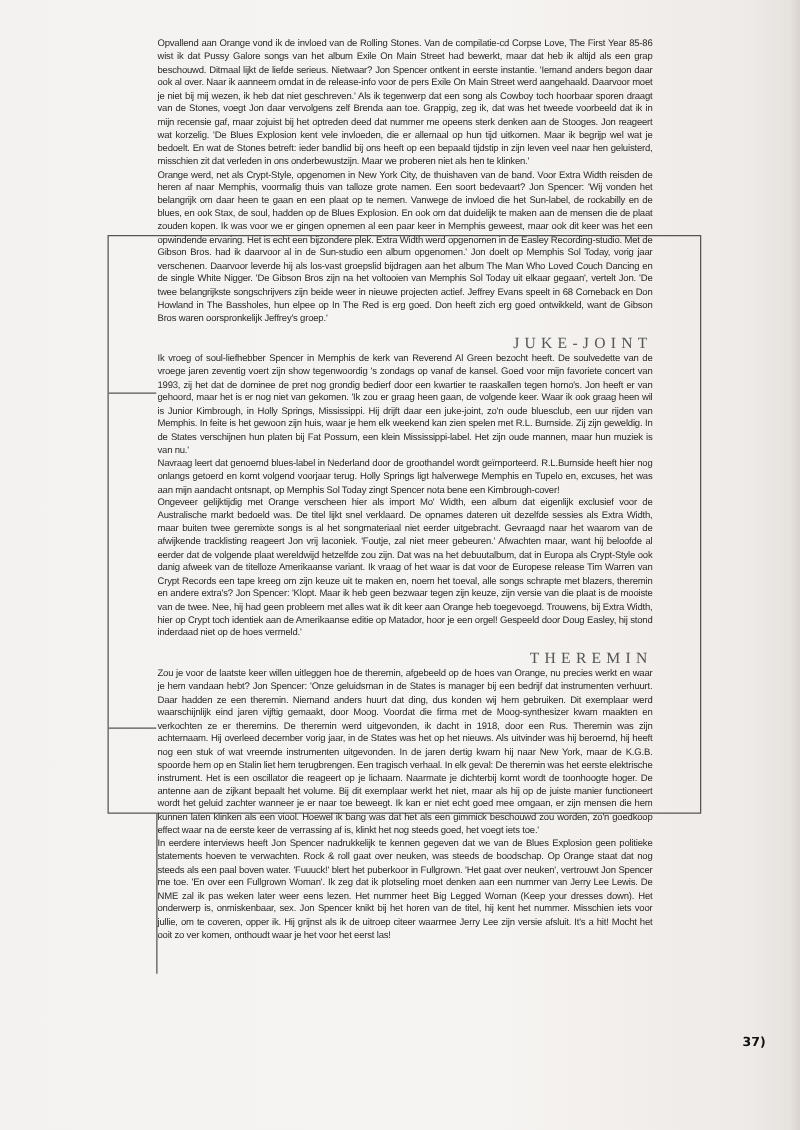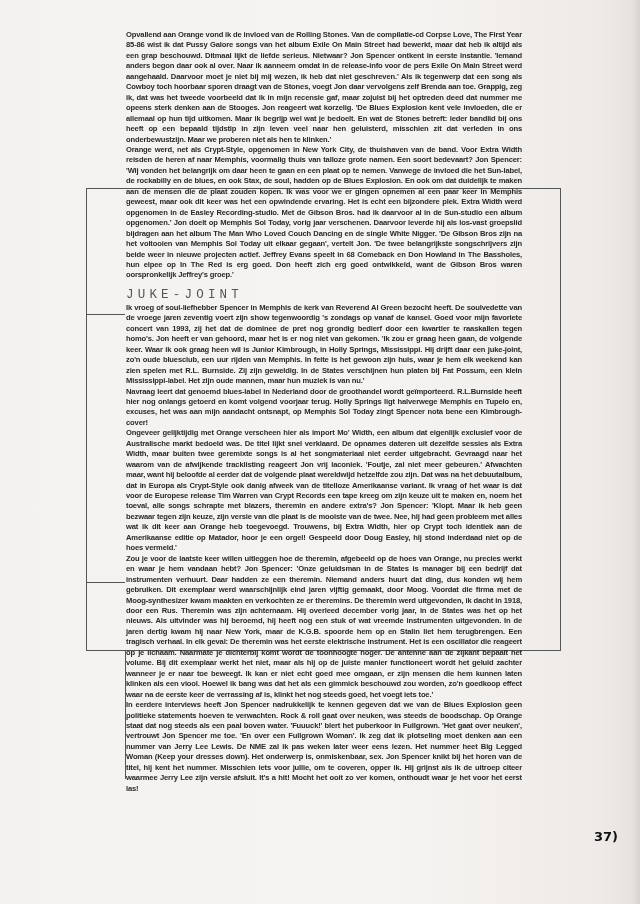--- a/index.html
+++ b/index.html
@@ -19,29 +19,29 @@
     }
     .vline { position: absolute; left: 125px; top: 651px; width: 1px; height: 128px; background: #555; }
     .hline { position: absolute; height: 1px; background: #555; }
     .column {
       position: absolute; left: 126px; top: 30px; width: 396px;
       font-family: "Liberation Sans Narrow", "Liberation Sans", sans-serif;
       font-size: 7.6px; line-height: 10.45px; color: #2a2a2a;
       text-align: justify; letter-spacing: -0.15px;
       font-stretch: condensed;
     }
-    .column p { margin: 0; font-weight: bold; }
+    .column p { margin: 0; }
     .heading {
-      font-family: Liberation Mono, monospace; font-weight: 300;
+      font-family: Liberation Serif, serif; font-weight: 300;
       font-size: 12.5px; letter-spacing: 4.2px; color: #555;
-      line-height: 14px; margin: 7px 0 1px 0; text-align: left;
+      line-height: 14px; margin: 7px 0 1px 0; text-align: right;
     }
     .page-number {
       position: absolute; left: 594px; top: 829px;
-      font-family: "DejaVu Sans", sans-serif; font-weight: bold; font-size: 13px; color: #111;
+      font-family: "DejaVu Sans", sans-serif; font-weight: bold; font-size: 10px; color: #111;
     }
   </style>
 </head>
 <body>
 
 <div class="page-shade"></div>
 <div class="spine"></div>
 
 <div class="frame-box"></div>
 <div class="vline"></div>
@@ -50,18 +50,19 @@
 
 <div class="column">
   <p>Opvallend aan Orange vond ik de invloed van de Rolling Stones. Van de compilatie-cd Corpse Love, The First Year 85-86 wist ik dat Pussy Galore songs van het album Exile On Main Street had bewerkt, maar dat heb ik altijd als een grap beschouwd. Ditmaal lijkt de liefde serieus. Nietwaar? Jon Spencer ontkent in eerste instantie. 'Iemand anders begon daar ook al over. Naar ik aanneem omdat in de release-info voor de pers Exile On Main Street werd aangehaald. Daarvoor moet je niet bij mij wezen, ik heb dat niet geschreven.' Als ik tegenwerp dat een song als Cowboy toch hoorbaar sporen draagt van de Stones, voegt Jon daar vervolgens zelf Brenda aan toe. Grappig, zeg ik, dat was het tweede voorbeeld dat ik in mijn recensie gaf, maar zojuist bij het optreden deed dat nummer me opeens sterk denken aan de Stooges. Jon reageert wat korzelig. 'De Blues Explosion kent vele invloeden, die er allemaal op hun tijd uitkomen. Maar ik begrijp wel wat je bedoelt. En wat de Stones betreft: ieder bandlid bij ons heeft op een bepaald tijdstip in zijn leven veel naar hen geluisterd, misschien zit dat verleden in ons onderbewustzijn. Maar we proberen niet als hen te klinken.'</p>
   <p>Orange werd, net als Crypt-Style, opgenomen in New York City, de thuishaven van de band. Voor Extra Width reisden de heren af naar Memphis, voormalig thuis van talloze grote namen. Een soort bedevaart? Jon Spencer: 'Wij vonden het belangrijk om daar heen te gaan en een plaat op te nemen. Vanwege de invloed die het Sun-label, de rockabilly en de blues, en ook Stax, de soul, hadden op de Blues Explosion. En ook om dat duidelijk te maken aan de mensen die de plaat zouden kopen. Ik was voor we er gingen opnemen al een paar keer in Memphis geweest, maar ook dit keer was het een opwindende ervaring. Het is echt een bijzondere plek. Extra Width werd opgenomen in de Easley Recording-studio. Met de Gibson Bros. had ik daarvoor al in de Sun-studio een album opgenomen.' Jon doelt op Memphis Sol Today, vorig jaar verschenen. Daarvoor leverde hij als los-vast groepslid bijdragen aan het album The Man Who Loved Couch Dancing en de single White Nigger. 'De Gibson Bros zijn na het voltooien van Memphis Sol Today uit elkaar gegaan', vertelt Jon. 'De twee belangrijkste songschrijvers zijn beide weer in nieuwe projecten actief. Jeffrey Evans speelt in 68 Comeback en Don Howland in The Bassholes, hun elpee op In The Red is erg goed. Don heeft zich erg goed ontwikkeld, want de Gibson Bros waren oorspronkelijk Jeffrey's groep.'</p>
 
   <div class="heading">JUKE-JOINT</div>
   <p>Ik vroeg of soul-liefhebber Spencer in Memphis de kerk van Reverend Al Green bezocht heeft. De soulvedette van de vroege jaren zeventig voert zijn show tegenwoordig 's zondags op vanaf de kansel. Goed voor mijn favoriete concert van 1993, zij het dat de dominee de pret nog grondig bedierf door een kwartier te raaskallen tegen homo's. Jon heeft er van gehoord, maar het is er nog niet van gekomen. 'Ik zou er graag heen gaan, de volgende keer. Waar ik ook graag heen wil is Junior Kimbrough, in Holly Springs, Mississippi. Hij drijft daar een juke-joint, zo'n oude bluesclub, een uur rijden van Memphis. In feite is het gewoon zijn huis, waar je hem elk weekend kan zien spelen met R.L. Burnside. Zij zijn geweldig. In de States verschijnen hun platen bij Fat Possum, een klein Mississippi-label. Het zijn oude mannen, maar hun muziek is van nu.'</p>
   <p>Navraag leert dat genoemd blues-label in Nederland door de groothandel wordt geïmporteerd. R.L.Burnside heeft hier nog onlangs getoerd en komt volgend voorjaar terug. Holly Springs ligt halverwege Memphis en Tupelo en, excuses, het was aan mijn aandacht ontsnapt, op Memphis Sol Today zingt Spencer nota bene een Kimbrough-cover!</p>
   <p>Ongeveer gelijktijdig met Orange verscheen hier als import Mo' Width, een album dat eigenlijk exclusief voor de Australische markt bedoeld was. De titel lijkt snel verklaard. De opnames dateren uit dezelfde sessies als Extra Width, maar buiten twee geremixte songs is al het songmateriaal niet eerder uitgebracht. Gevraagd naar het waarom van de afwijkende tracklisting reageert Jon vrij laconiek. 'Foutje, zal niet meer gebeuren.' Afwachten maar, want hij beloofde al eerder dat de volgende plaat wereldwijd hetzelfde zou zijn. Dat was na het debuutalbum, dat in Europa als Crypt-Style ook danig afweek van de titelloze Amerikaanse variant. Ik vraag of het waar is dat voor de Europese release Tim Warren van Crypt Records een tape kreeg om zijn keuze uit te maken en, noem het toeval, alle songs schrapte met blazers, theremin en andere extra's? Jon Spencer: 'Klopt. Maar ik heb geen bezwaar tegen zijn keuze, zijn versie van die plaat is de mooiste van de twee. Nee, hij had geen probleem met alles wat ik dit keer aan Orange heb toegevoegd. Trouwens, bij Extra Width, hier op Crypt toch identiek aan de Amerikaanse editie op Matador, hoor je een orgel! Gespeeld door Doug Easley, hij stond inderdaad niet op de hoes vermeld.'</p>
 
+  <div class="heading">THEREMIN</div>
   <p>Zou je voor de laatste keer willen uitleggen hoe de theremin, afgebeeld op de hoes van Orange, nu precies werkt en waar je hem vandaan hebt? Jon Spencer: 'Onze geluidsman in de States is manager bij een bedrijf dat instrumenten verhuurt. Daar hadden ze een theremin. Niemand anders huurt dat ding, dus konden wij hem gebruiken. Dit exemplaar werd waarschijnlijk eind jaren vijftig gemaakt, door Moog. Voordat die firma met de Moog-synthesizer kwam maakten en verkochten ze er theremins. De theremin werd uitgevonden, ik dacht in 1918, door een Rus. Theremin was zijn achternaam. Hij overleed december vorig jaar, in de States was het op het nieuws. Als uitvinder was hij beroemd, hij heeft nog een stuk of wat vreemde instrumenten uitgevonden. In de jaren dertig kwam hij naar New York, maar de K.G.B. spoorde hem op en Stalin liet hem terugbrengen. Een tragisch verhaal. In elk geval: De theremin was het eerste elektrische instrument. Het is een oscillator die reageert op je lichaam. Naarmate je dichterbij komt wordt de toonhoogte hoger. De antenne aan de zijkant bepaalt het volume. Bij dit exemplaar werkt het niet, maar als hij op de juiste manier functioneert wordt het geluid zachter wanneer je er naar toe beweegt. Ik kan er niet echt goed mee omgaan, er zijn mensen die hem kunnen laten klinken als een viool. Hoewel ik bang was dat het als een gimmick beschouwd zou worden, zo'n goedkoop effect waar na de eerste keer de verrassing af is, klinkt het nog steeds goed, het voegt iets toe.'</p>
 
   <p>In eerdere interviews heeft Jon Spencer nadrukkelijk te kennen gegeven dat we van de Blues Explosion geen politieke statements hoeven te verwachten. Rock &amp; roll gaat over neuken, was steeds de boodschap. Op Orange staat dat nog steeds als een paal boven water. 'Fuuuck!' blert het puberkoor in Fullgrown. 'Het gaat over neuken', vertrouwt Jon Spencer me toe. 'En over een Fullgrown Woman'. Ik zeg dat ik plotseling moet denken aan een nummer van Jerry Lee Lewis. De NME zal ik pas weken later weer eens lezen. Het nummer heet Big Legged Woman (Keep your dresses down). Het onderwerp is, onmiskenbaar, sex. Jon Spencer knikt bij het horen van de titel, hij kent het nummer. Misschien iets voor jullie, om te coveren, opper ik. Hij grijnst als ik de uitroep citeer waarmee Jerry Lee zijn versie afsluit. It's a hit! Mocht het ooit zo ver komen, onthoudt waar je het voor het eerst las!</p>
 </div>
 
 <div class="page-number">37)</div>
 
 </body></html>

